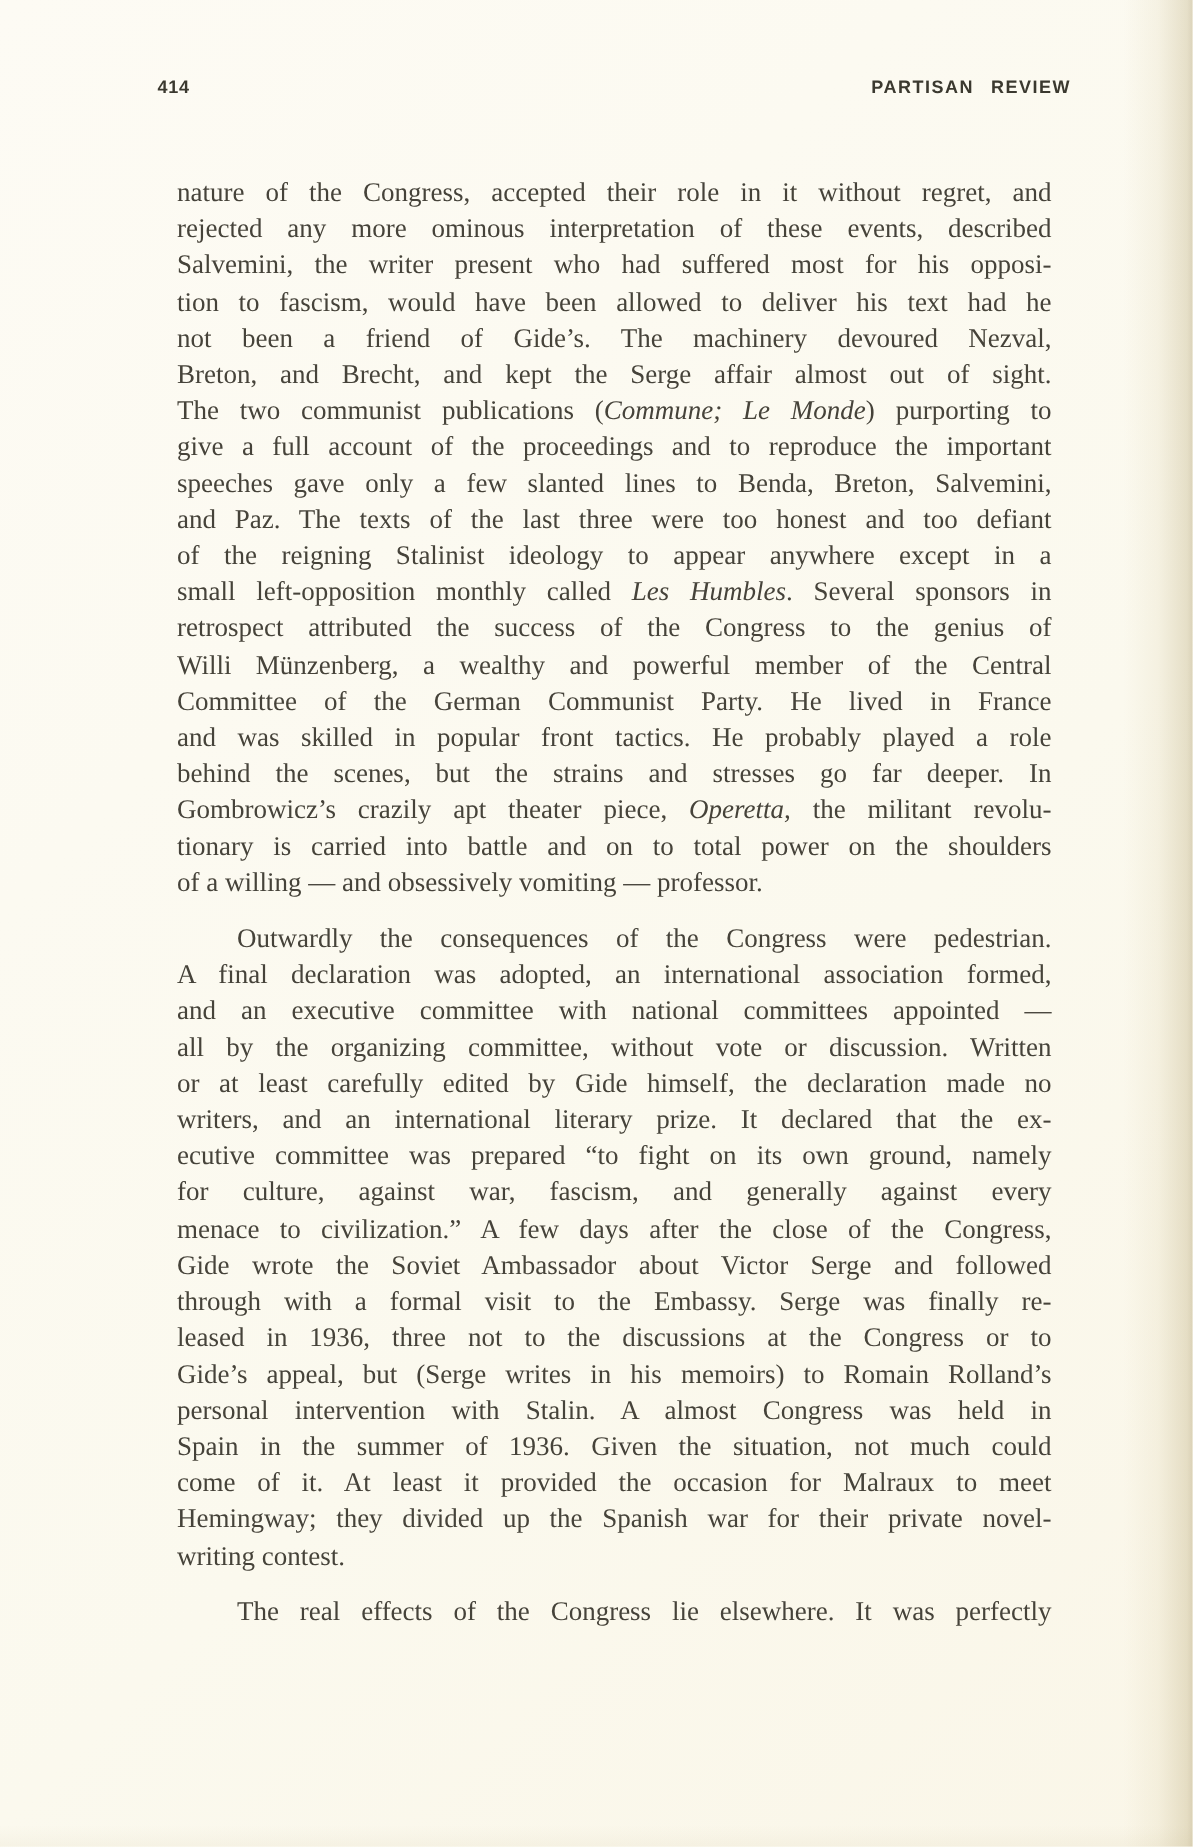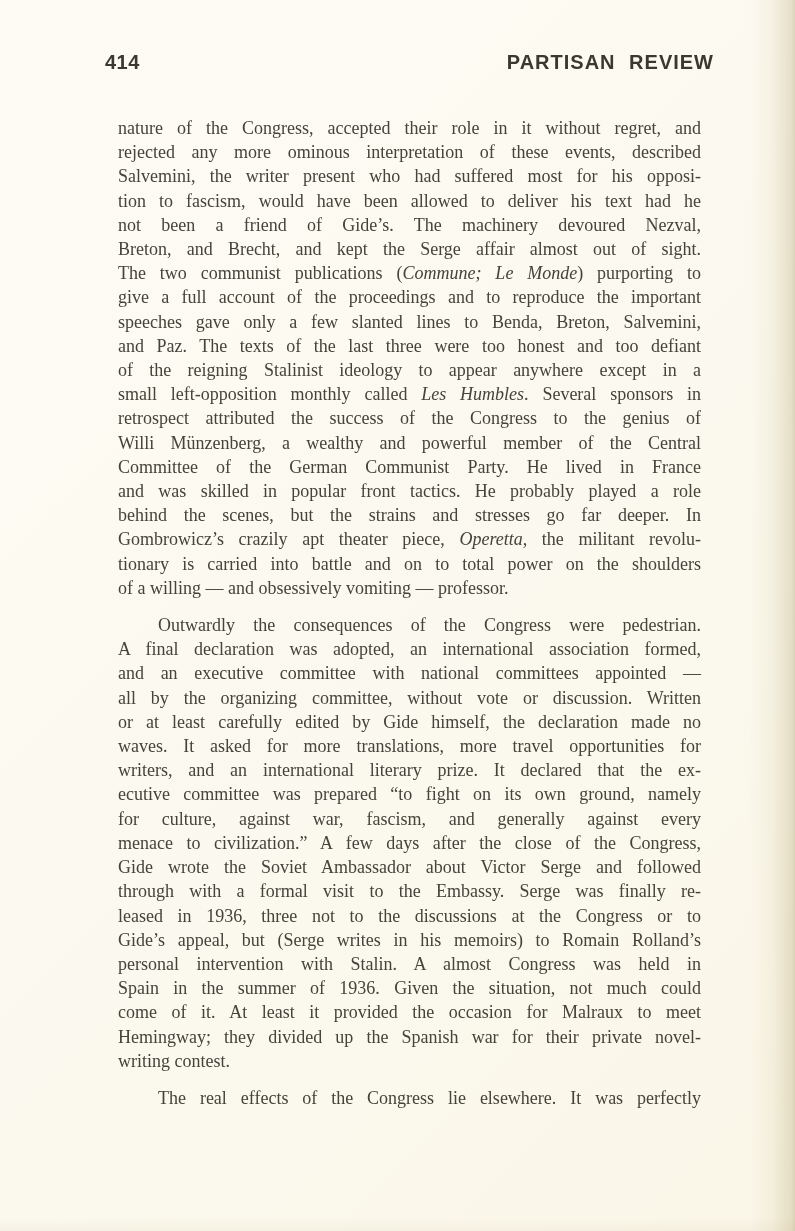--- a/index.html
+++ b/index.html
@@ -42,21 +42,21 @@
   .header {
     position: absolute;
     left: 105px;
     top: 51px;
     width: 609px;
     display: flex;
     justify-content: space-between;
     align-items: baseline;
     font-family: "Liberation Sans", sans-serif;
     font-weight: bold;
-    font-size: 20px;
+    font-size: 12px;
     color: #3b392f;
   }
   .header .pagenum { letter-spacing: 0.5px; }
   .header .journal { letter-spacing: 1px; word-spacing: 7px; }
   .text-block {
     position: absolute;
     left: 105px;
     top: 103px;
     width: 609px;
     font-family: "Liberation Serif", serif;
@@ -106,21 +106,20 @@
         <div class="line"><span>Gombrowicz’s crazily apt theater piece, </span><em>Operetta,</em><span> the militant revolu-</span></div>
         <div class="line"><span>tionary is carried into battle and on to total power on the shoulders</span></div>
         <div class="line lastline"><span>of a willing — and obsessively vomiting — professor.</span></div>
       </div>
       <div class="paragraph">
         <div class="line indent"><span>Outwardly the consequences of the Congress were pedestrian.</span></div>
         <div class="line"><span>A final declaration was adopted, an international association formed,</span></div>
         <div class="line"><span>and an executive committee with national committees appointed —</span></div>
         <div class="line"><span>all by the organizing committee, without vote or discussion. Written</span></div>
         <div class="line"><span>or at least carefully edited by Gide himself, the declaration made no</span></div>
-        <div class="line"><span>waves. It asked for more translations, more travel opportunities for</span></div>
         <div class="line"><span>writers, and an international literary prize. It declared that the ex-</span></div>
         <div class="line"><span>ecutive committee was prepared “to fight on its own ground, namely</span></div>
         <div class="line"><span>for culture, against war, fascism, and generally against every</span></div>
         <div class="line"><span>menace to civilization.” A few days after the close of the Congress,</span></div>
         <div class="line"><span>Gide wrote the Soviet Ambassador about Victor Serge and followed</span></div>
         <div class="line"><span>through with a formal visit to the Embassy. Serge was finally re-</span></div>
         <div class="line"><span>leased in 1936, three not to the discussions at the Congress or to</span></div>
         <div class="line"><span>Gide’s appeal, but (Serge writes in his memoirs) to Romain Rolland’s</span></div>
         <div class="line"><span>personal intervention with Stalin. A almost Congress was held in</span></div>
         <div class="line"><span>Spain in the summer of 1936. Given the situation, not much could</span></div>

